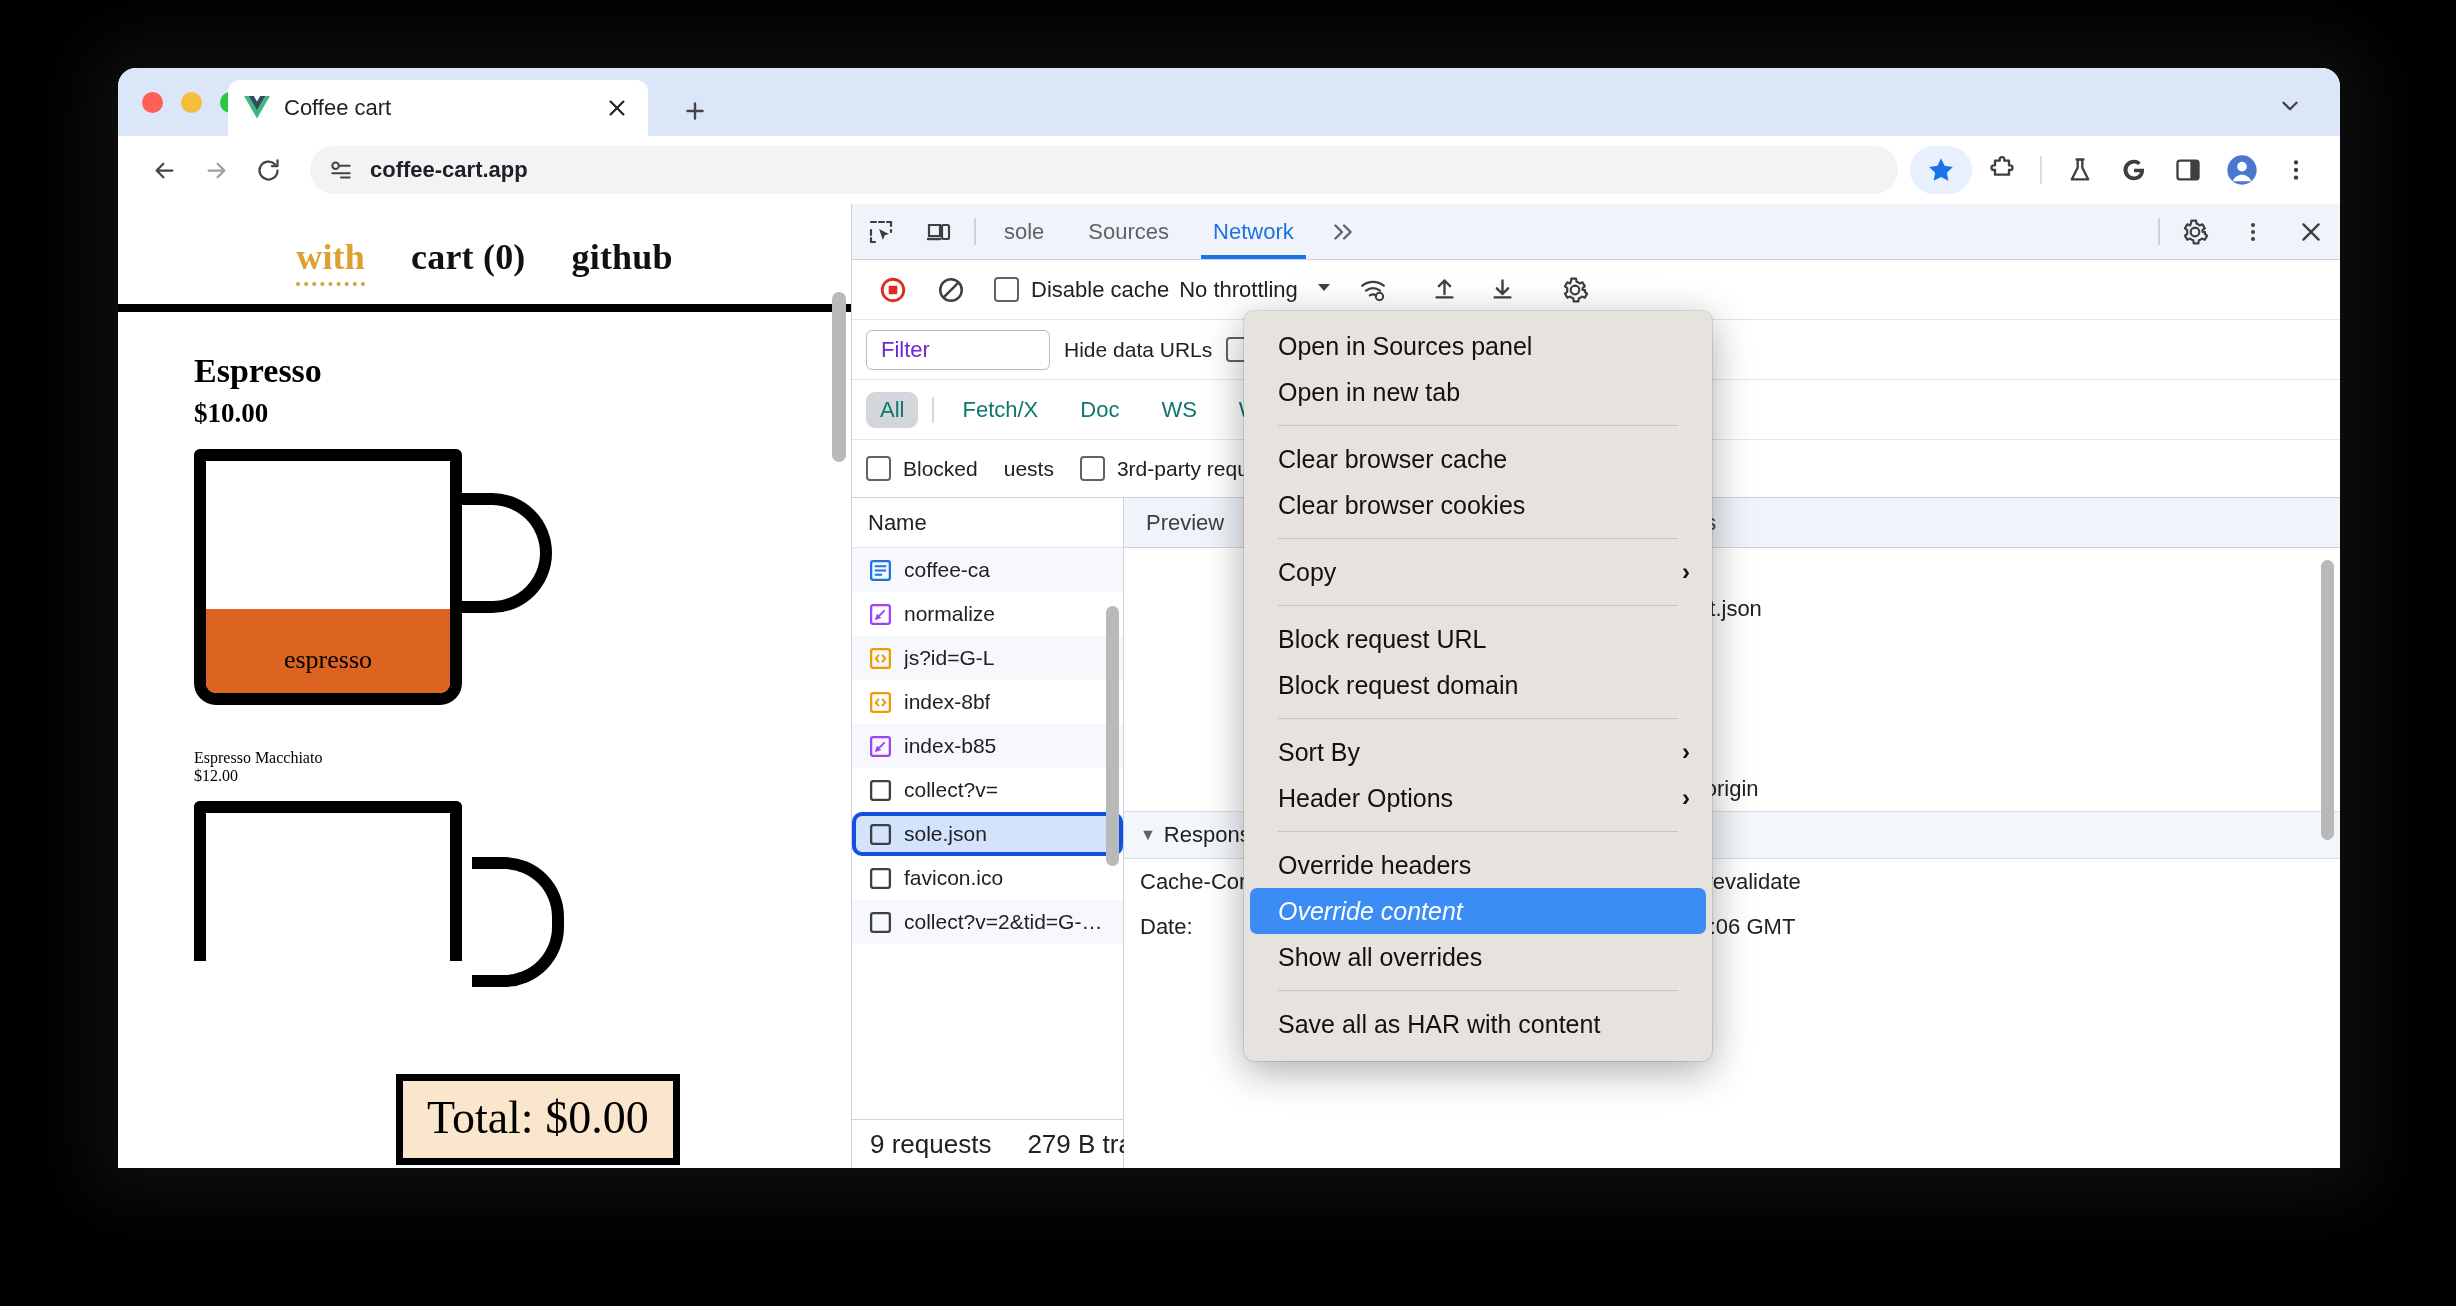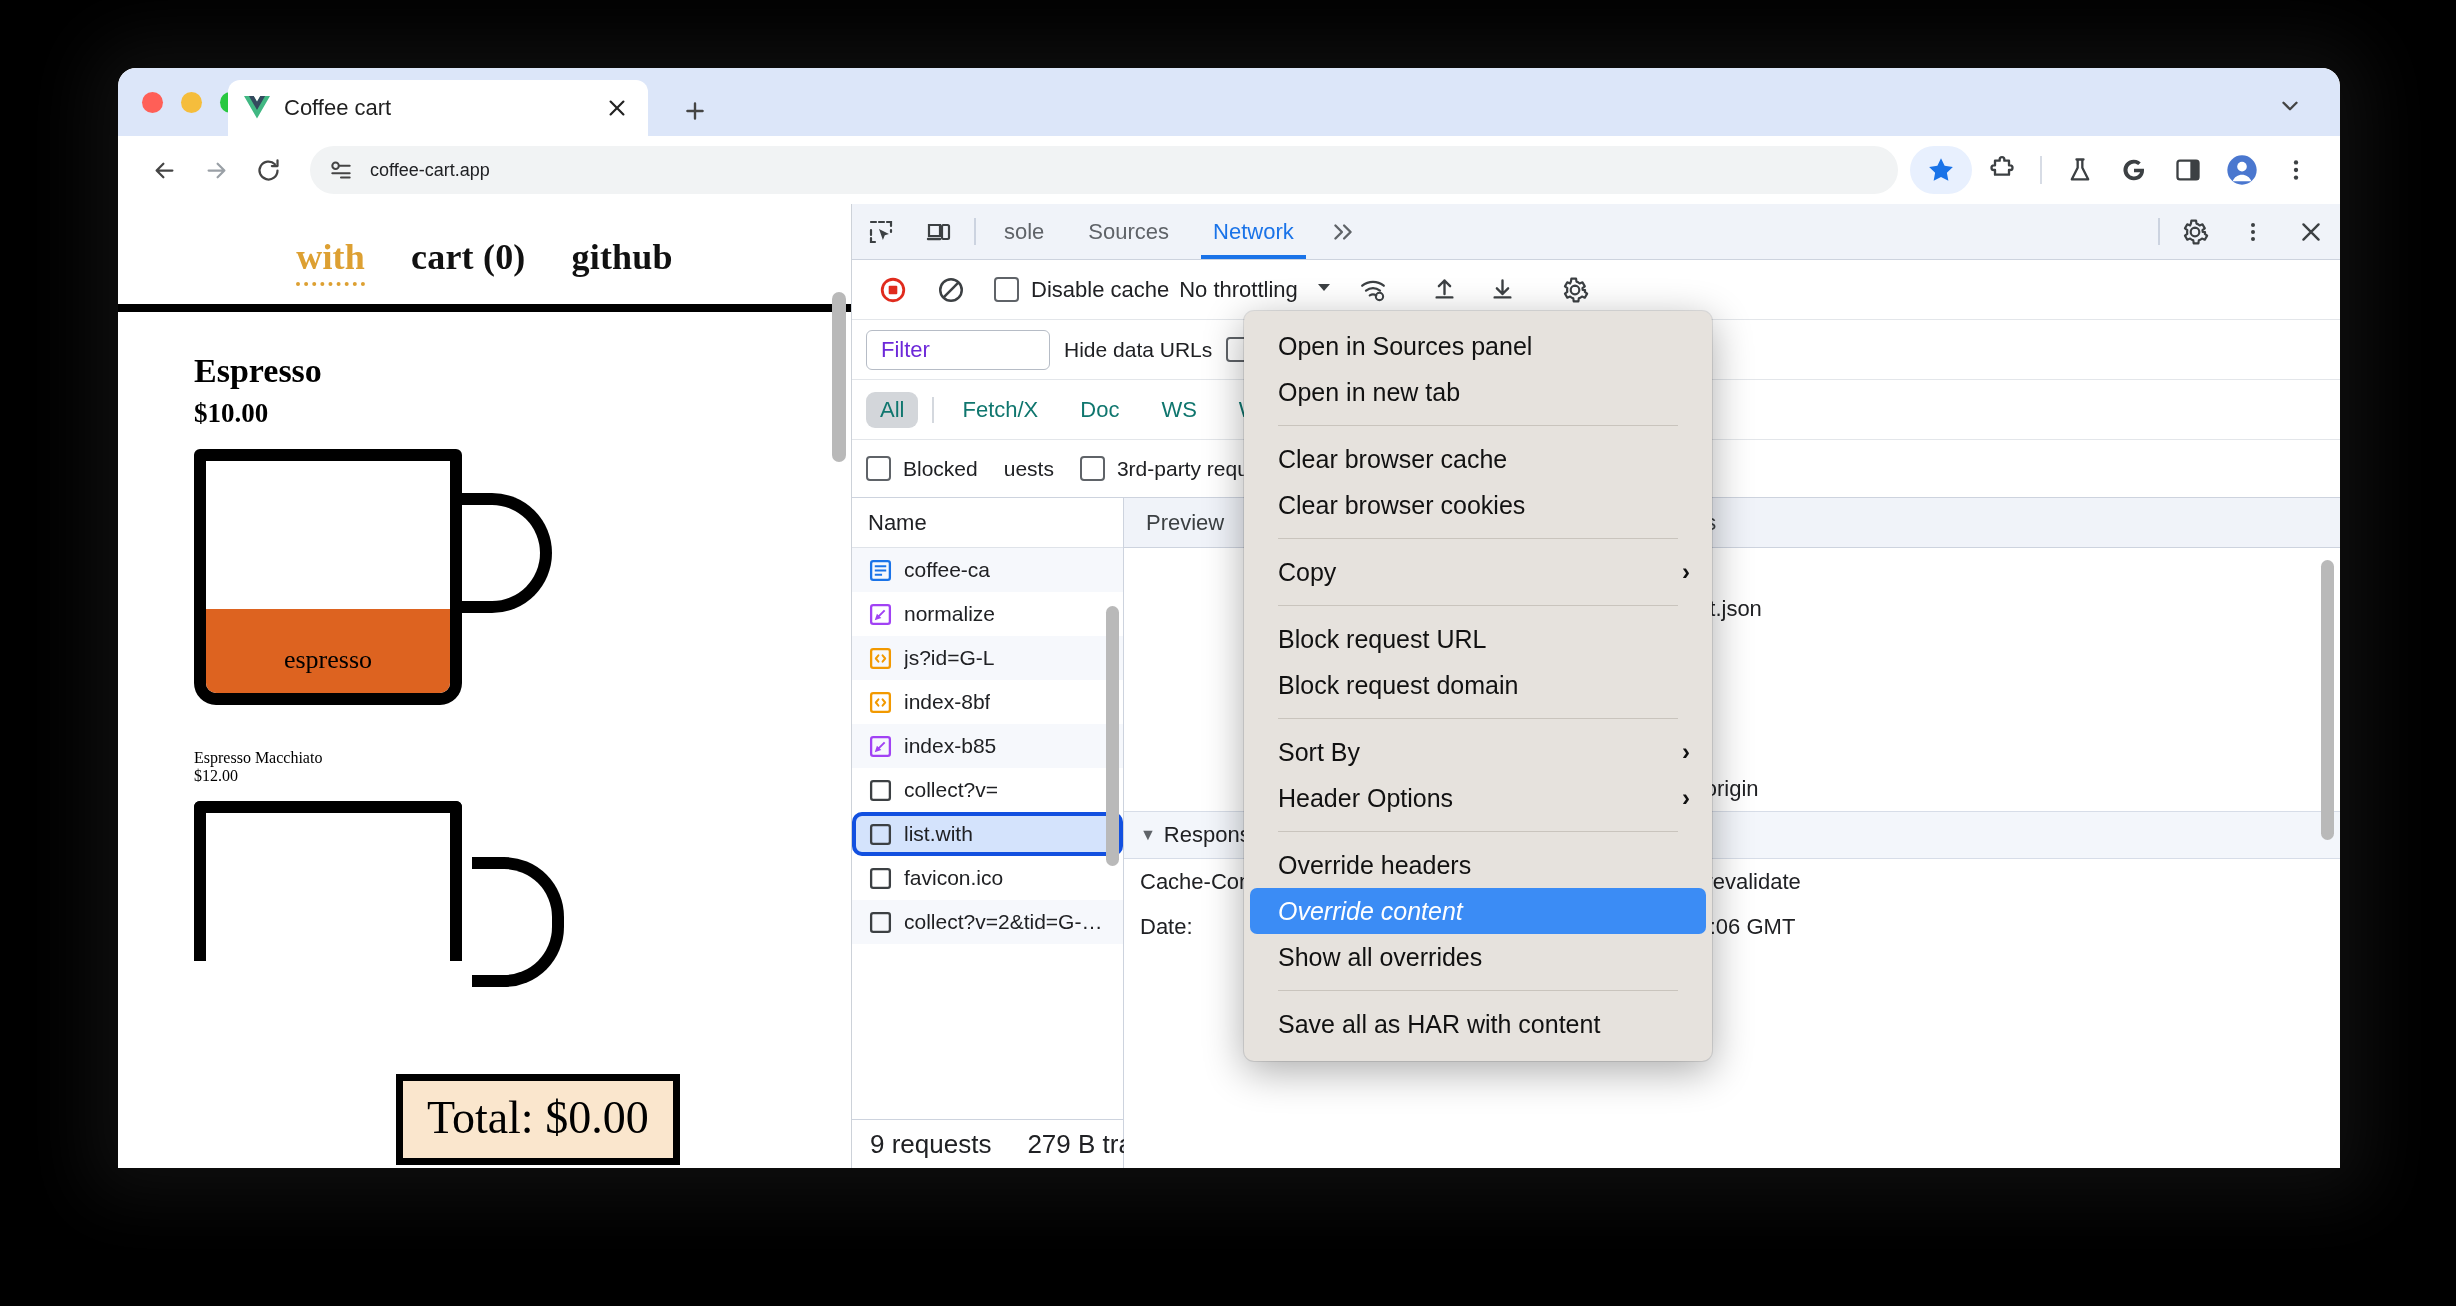--- a/index.html
+++ b/index.html
@@ -65,21 +65,21 @@
   .navbtn {
     width: 52px; height: 52px; display: flex; align-items: center;
     justify-content: center; color: #444; flex: 0 0 auto;
   }
   .omnibox {
     flex: 1; height: 48px; background: #f1f3f4; border-radius: 24px;
     display: flex; align-items: center; padding: 0 18px; margin: 0 12px 0 16px;
     min-width: 0;
   }
   .omnibox .site-icon { width: 26px; height: 26px; margin-right: 16px; flex: 0 0 auto; }
-  .omnibox .url { font-size: 18px; color: #202124; white-space: nowrap; }
+  .omnibox .url { font-size: 22px; color: #202124; white-space: nowrap; font-weight: bold; }
   .tb-icons { display: flex; align-items: center; gap: 6px; flex: 0 0 auto; }
   .tb-icon {
     width: 48px; height: 48px; display: flex; align-items: center;
     justify-content: center; color: #3c4043; border-radius: 24px;
   }
   .tb-icon.star { background: #e8f0fe; width: 62px; }
   .tb-sep { width: 2px; height: 28px; background: #d7dce5; margin: 0 8px; }
 
   
   .content { display: flex; height: 964px; background: #fff; }
@@ -635,21 +635,21 @@
                     </svg>
                 </span>
                 <span class="rname">collect?v=</span>
               </div>
               <div class="req-row selected focusring">
                 <span class="ricon">
                   <svg viewBox="0 0 24 24" width="25" height="25">
                       <rect x="3" y="3" width="18" height="18" rx="2" fill="none" stroke="#3c4043" stroke-width="2.2"></rect>
                     </svg>
                 </span>
-                <span class="rname">list.with</span>
+                <span class="rname">sole.json</span>
               </div>
               <div class="req-row">
                 <span class="ricon">
                   <svg viewBox="0 0 24 24" width="25" height="25">
                       <rect x="3" y="3" width="18" height="18" rx="2" fill="none" stroke="#3c4043" stroke-width="2.2"></rect>
                     </svg>
                 </span>
                 <span class="rname">favicon.ico</span>
               </div>
               <div class="req-row">

